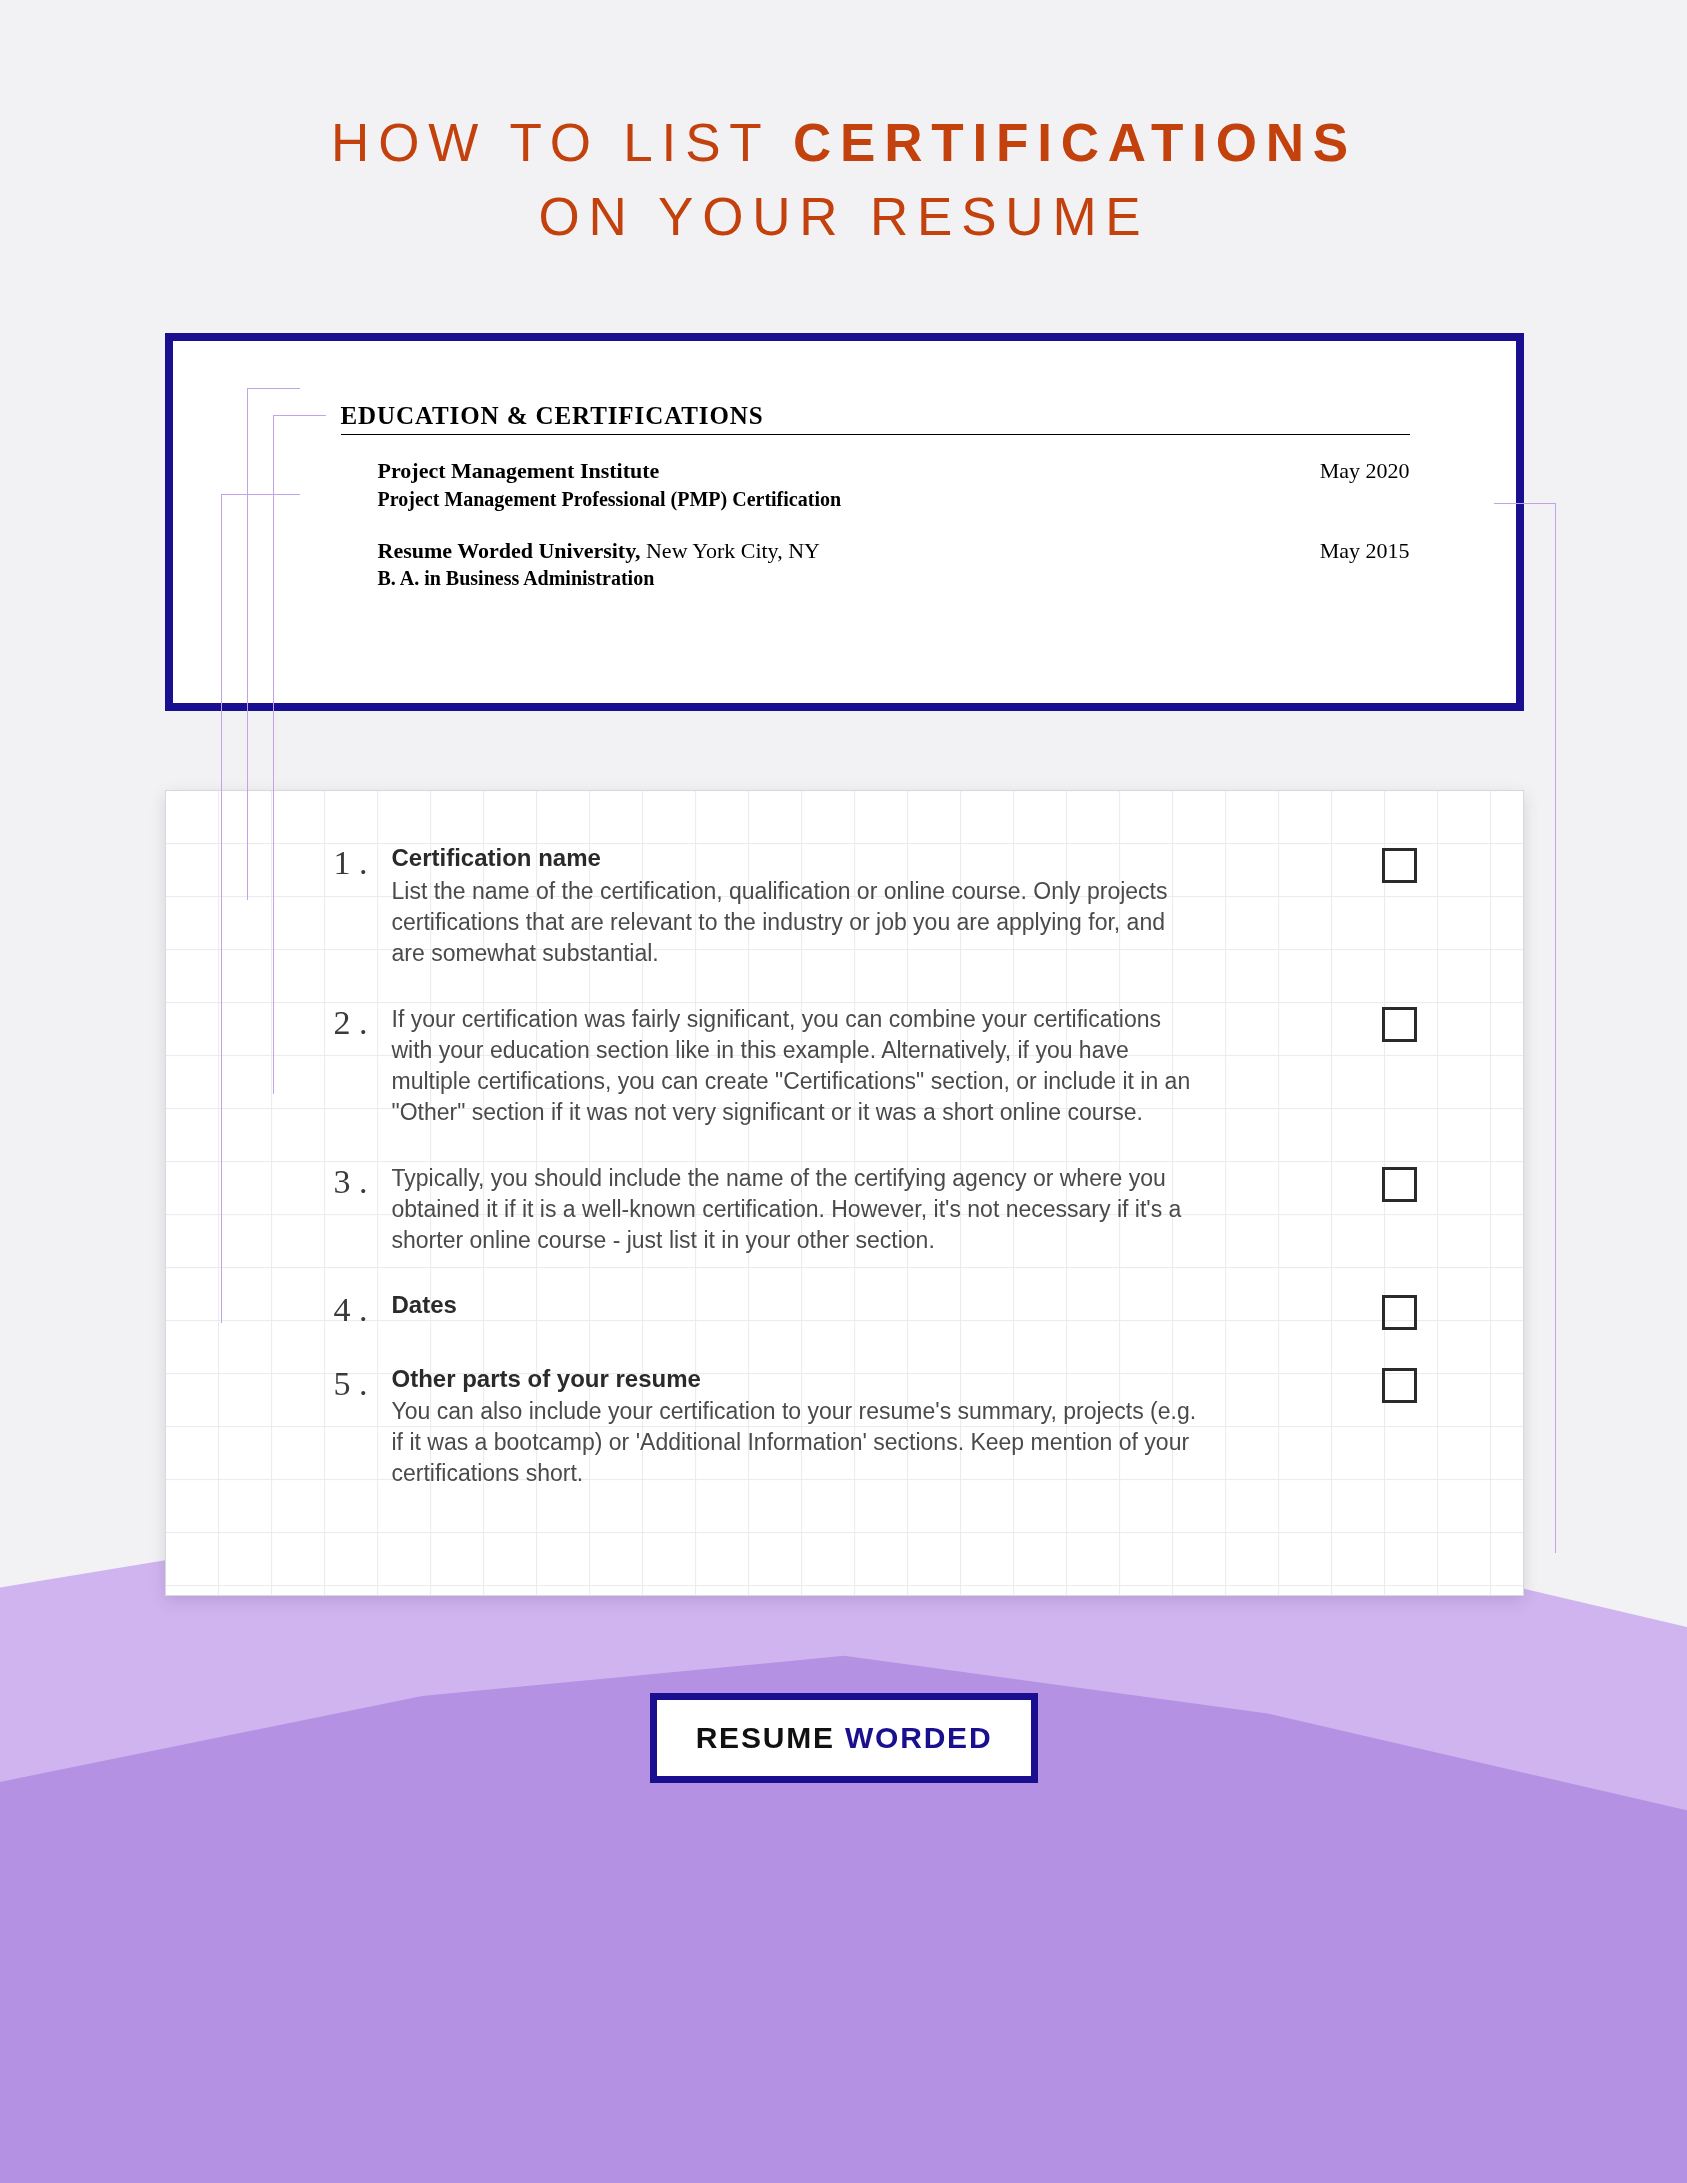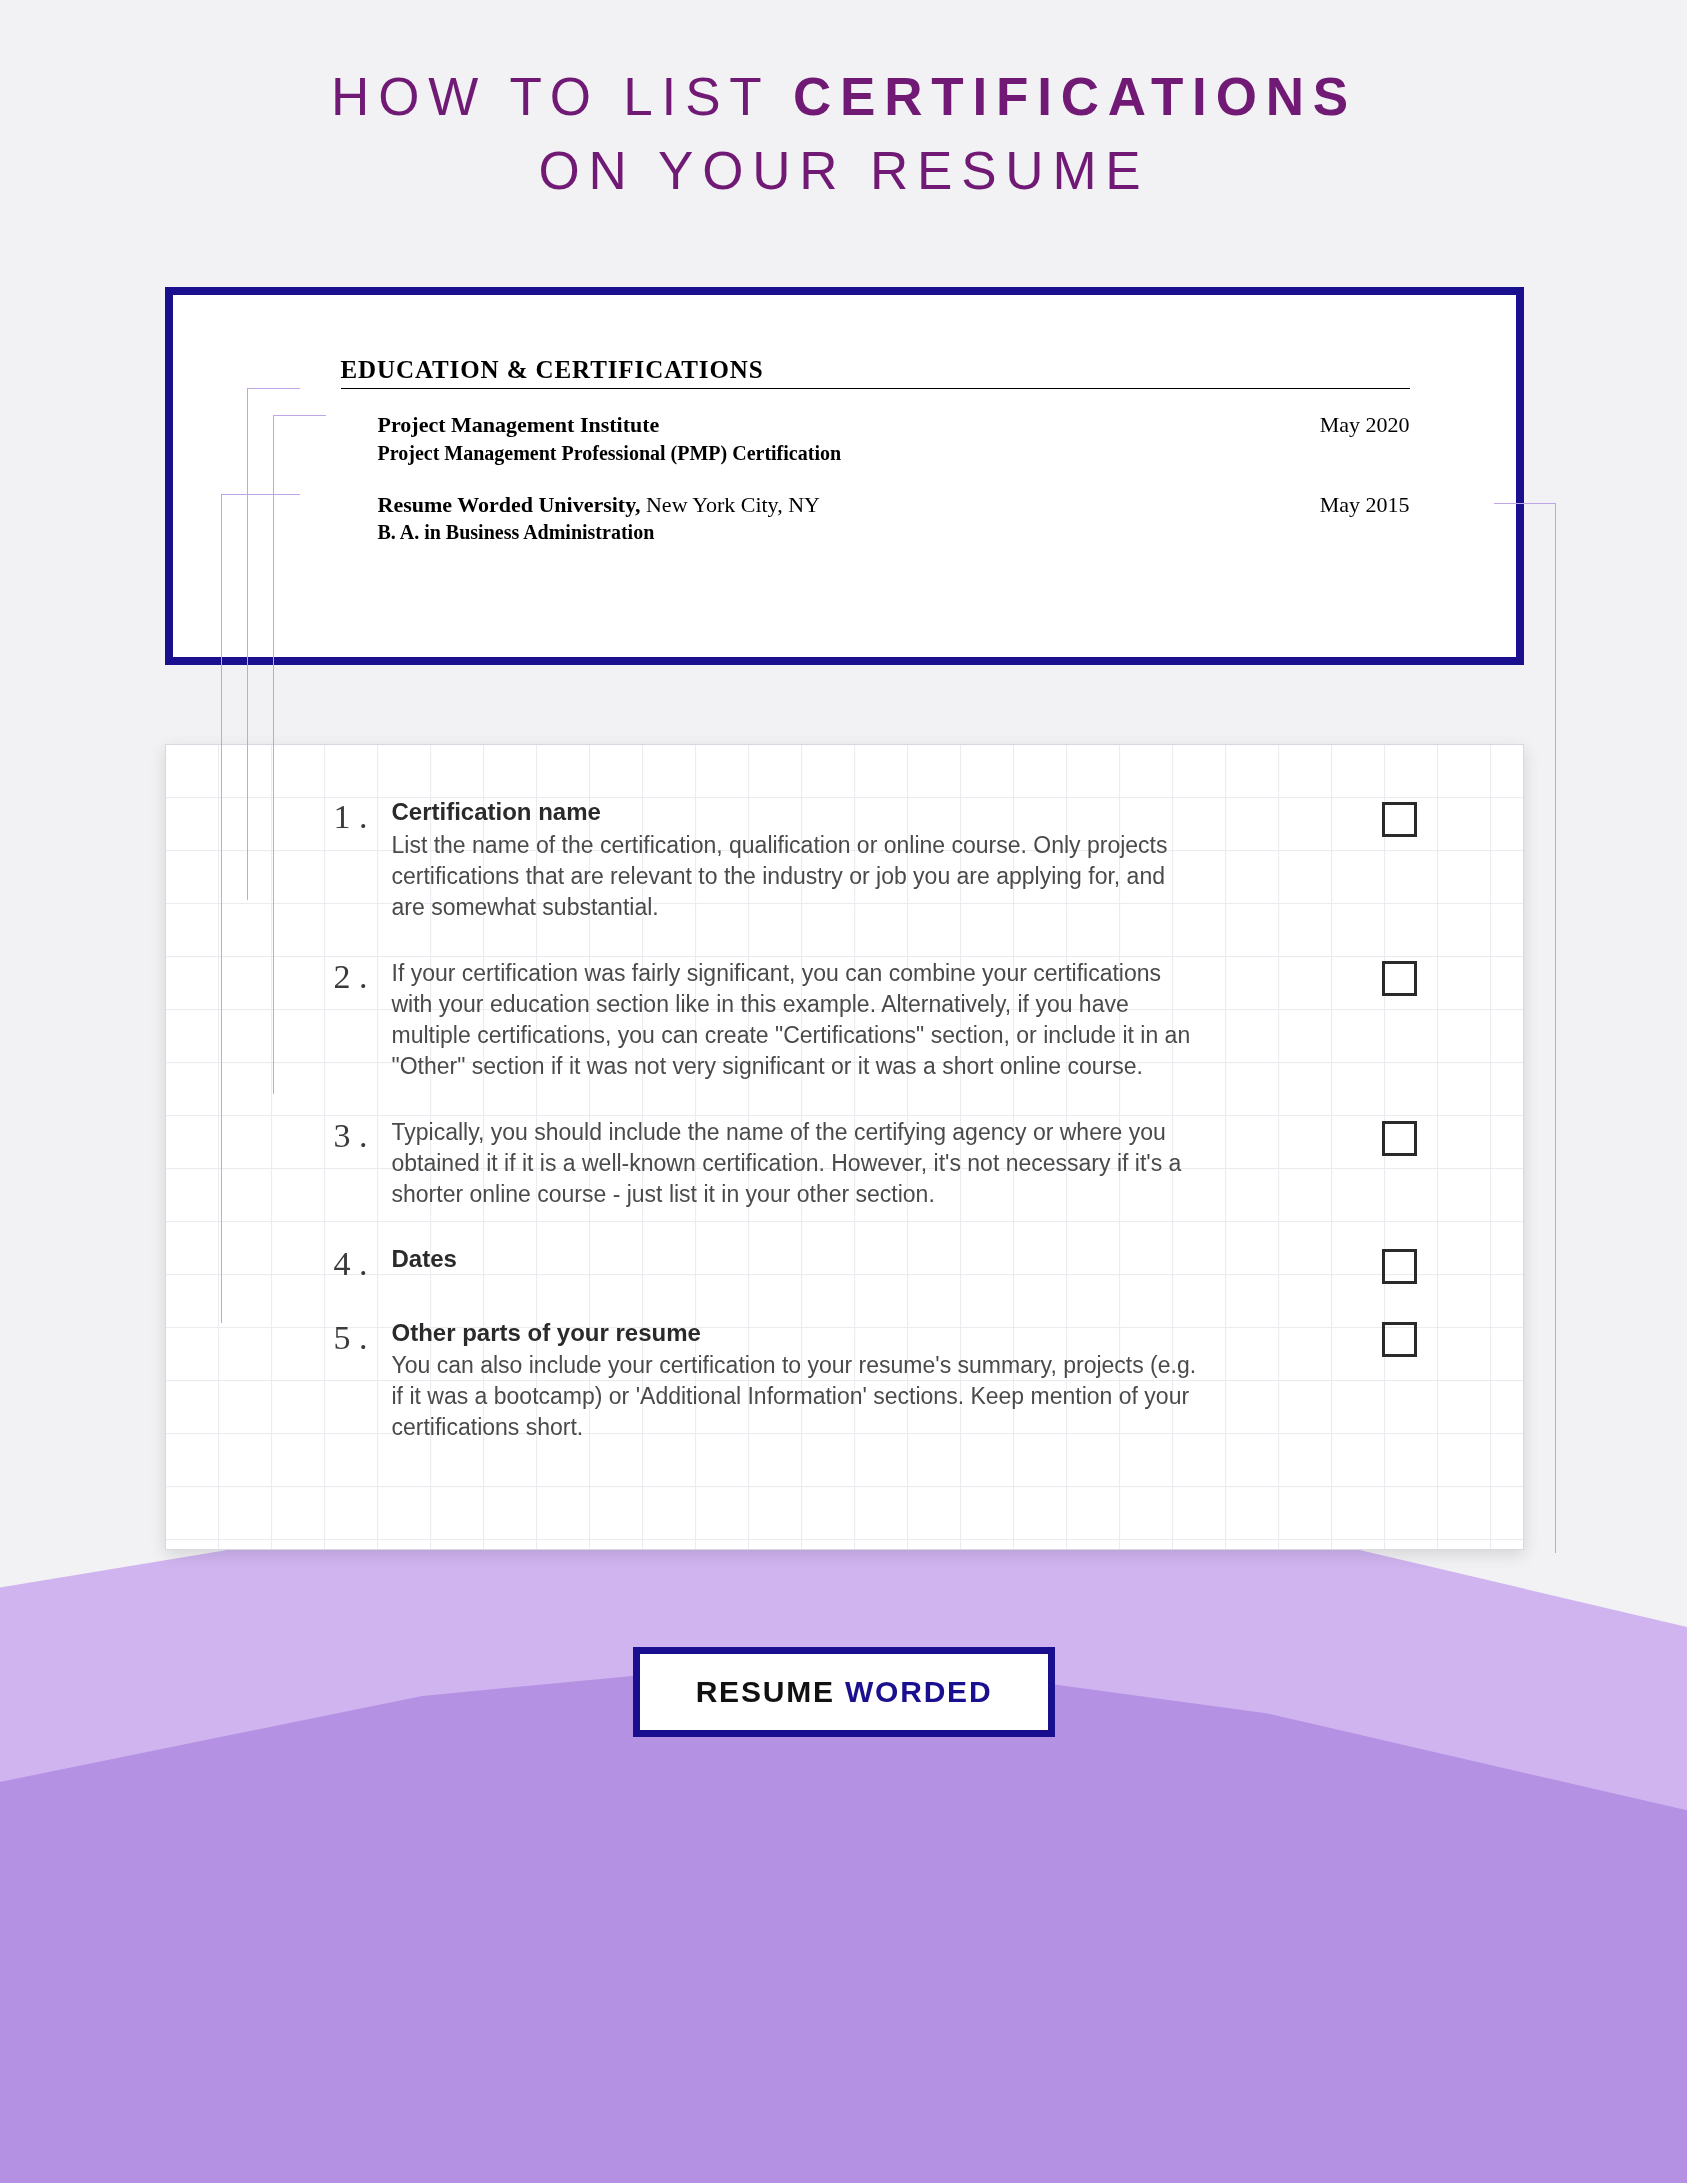--- a/index.html
+++ b/index.html
@@ -33,26 +33,26 @@
   background: #b591e4;
   clip-path: polygon(0 30%, 25% 15%, 50% 8%, 75% 18%, 100% 35%, 100% 100%, 0 100%);
   z-index: 2;
 }
 
 
 .page-title {
   position: relative;
   z-index: 10;
   text-align: center;
-  padding-top: 60px;
+  padding-top: 106px;
   font-family: "Helvetica Neue", Arial, sans-serif;
   letter-spacing: 8.8px;
   font-weight: 300;
   font-size: 53px;
-  color: #701a75;
+  color: #c2410c;
   line-height: 1.4;
 }
 .page-title .bold { font-weight: 700; }
 
 
 .sample-box {
   position: relative;
   z-index: 10;
   width: 1359px;
   margin: 79px auto 0;
@@ -138,21 +138,21 @@
   flex-shrink: 0;
 }
 
 
 .connector { position: absolute; border: 1.8px solid #c0a4e8; z-index: 15; pointer-events: none; }
 
 
 .footer-badge {
   position: relative;
   z-index: 20;
-  width: 422px;
+  width: 388px;
   margin: 97px auto 0;
   background: #ffffff;
   border: 7px solid #1a0f8f;
   text-align: center;
   padding: 21px 8.8px;
   font-weight: 800;
   font-size: 30px;
   letter-spacing: 1.8px;
   color: #111;
 }

